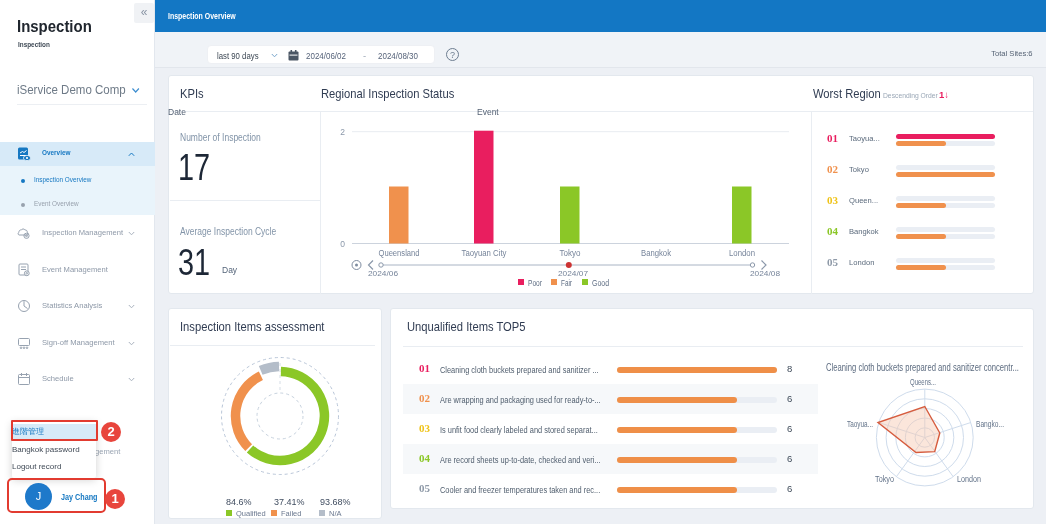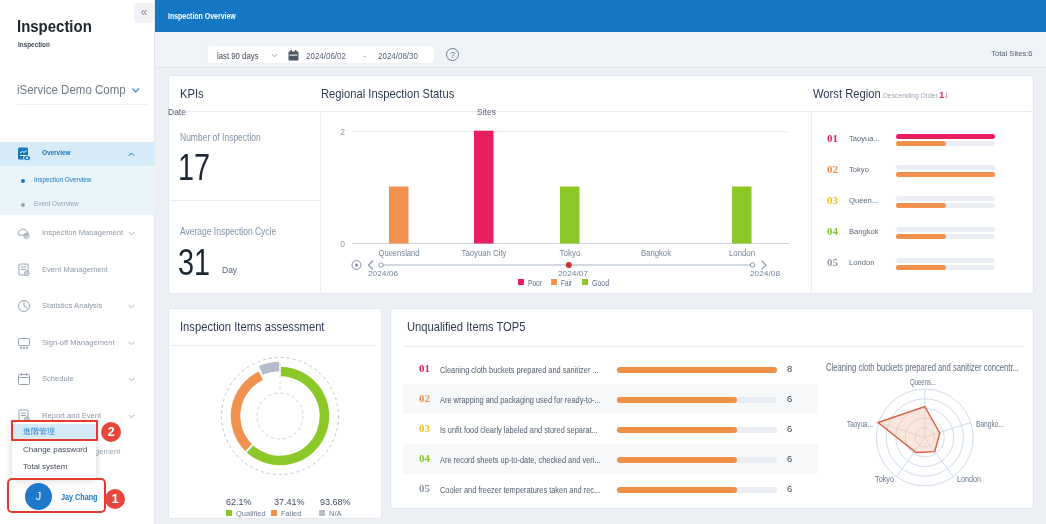--- a/index.html
+++ b/index.html
@@ -18,21 +18,21 @@
 .mrow .mtxt { position:absolute; left:42px; top:50%; margin-top:-5px; font-size:8px; color:#8e99a8; white-space:nowrap; transform:scaleX(0.95); transform-origin:0 0; }
 .mrow .mchev { position:absolute; left:128px; top:50%; margin-top:-3px; width:7px; height:7px; }
 #row-ov { top:142px; height:24px; background:#d7eaf8; }
 #row-ov .mtxt { color:#1678c2; font-weight:bold; transform:scaleX(0.8); margin-top:-6px; }
 #submenu { left:0; top:166px; width:155px; height:49px; background:#e9f4fb; }
 .subitem { position:absolute; left:0; width:155px; font-size:7.5px; white-space:nowrap; }
 .subitem .dot { position:absolute; left:21px; top:1px; width:4px; height:4px; border-radius:50%; }
 .subitem .stxt { position:absolute; left:34px; top:-3px; transform:scaleX(0.85); transform-origin:0 0; white-space:nowrap; }
 
 #popup { left:12px; top:421px; width:84px; height:57px; background:#fff; box-shadow:0 2px 8px rgba(0,0,0,0.18); border-radius:2px; z-index:20; }
-#popup .pitem { position:absolute; left:0; width:84px; height:16px; font-size:8px; color:#404a56; line-height:16px; padding-left:11px; white-space:nowrap; }
+#popup .pitem { position:absolute; left:0; width:84px; height:16px; font-size:8px; color:#404a56; line-height:16px; white-space:nowrap; }
 #pitem1 { top:3px; background:#d7eaf8; color:#1678c2 !important; }
 #pitem2 { top:21px; }
 #pitem3 { top:38px; }
 .redbox { border:2px solid #e23b30; z-index:30; }
 #redbox2 { left:11px; top:420px; width:87px; height:21px; border-radius:1px; }
 #redbox1 { left:7px; top:478px; width:99px; height:35px; border-radius:5px; }
 .badge { background:#e8453c; border-radius:50%; color:#fff; font-weight:bold; font-size:13px; text-align:center; z-index:31; }
 #badge2 { left:101px; top:422px; width:20px; height:20px; line-height:20px; }
 #badge1 { left:105px; top:489px; width:20px; height:20px; line-height:20px; }
 #chip { left:12px; top:482px; width:92px; height:28px; z-index:21; }
@@ -104,21 +104,21 @@
         <rect x="0.5" y="1.5" width="10" height="9" rx="1" fill="#4a5664"></rect>
         <rect x="2.5" y="0" width="1.6" height="3" fill="#4a5664"></rect>
         <rect x="6.9" y="0" width="1.6" height="3" fill="#4a5664"></rect>
         <rect x="1.5" y="4.6" width="8" height="1" fill="#fff"></rect>
       </svg>
     <span class="d1">2024/06/02</span>
       <span class="dash">-</span>
       <span class="d2">2024/08/30</span>
   </div>
   <div id="help">?</div>
-  <div class="flabel" style="left:322px;">Sites</div>
+  <div class="flabel" style="left:322px;">Event</div>
   <div id="totalsites">Total Sites:6</div>
 </div>
 
 <div class="abs card" id="card1">
   <div class="ctitle" style="left:11px; top:10px;">KPIs</div>
   <div class="ctitle" style="left:152px; top:10px;">Regional Inspection Status</div>
   <div class="ctitle" style="left:644px; top:10px;">Worst Region</div>
   <div class="abs" style="left:714px; top:15px; font-size:7.5px; color:#9aa7b6; transform:scaleX(0.9); transform-origin:0 0; white-space:nowrap;">Descending Order</div>
   <div class="abs" style="left:770px; top:13px; font-size:9.5px; font-weight:bold; color:#e91e5f; white-space:nowrap;">1↓</div>
   <div class="hdiv" style="left:0; top:35px; width:864px;"></div>
@@ -225,21 +225,21 @@
   <svg class="abs" style="left:0; top:0;" width="214" height="211" viewBox="0 0 214 211">
     <g transform="translate(-168,-308)">
       <circle cx="279" cy="415" r="58.5" fill="none" stroke="#b9c6d8" stroke-width="1" stroke-dasharray="3 3"></circle>
       <circle cx="279" cy="415" r="23" fill="none" stroke="#c7d2de" stroke-width="1" stroke-dasharray="3 3"></circle>
       <line x1="279" y1="362" x2="279" y2="392" stroke="#d5dde6" stroke-width="1" stroke-dasharray="3 3"></line>
       <path d="M 279.9 370.5 A 44.5 44.5 0 1 1 249.0 447.9" fill="none" stroke="#8bc727" stroke-width="9.5"></path>
       <path d="M 247.7 446.6 A 44.5 44.5 0 0 1 259.9 374.8" fill="none" stroke="#f0914d" stroke-width="9.5"></path>
       <path d="M 259.7 369.4 A 49.5 49.5 0 0 1 278.0 365.5" fill="none" stroke="#b4bdc9" stroke-width="9.5"></path>
     </g>
   </svg>
-  <div class="dpct" style="left:57px; top:188px;">62.1%</div>
+  <div class="dpct" style="left:57px; top:188px;">84.6%</div>
   <div class="dpct" style="left:105px; top:188px;">37.41%</div>
   <div class="dpct" style="left:151px; top:188px;">93.68%</div>
   <div class="dleg" style="left:57px; top:200px;"><span class="lgsq" style="background:#8bc727;"></span>Qualified</div>
   <div class="dleg" style="left:102px; top:200px;"><span class="lgsq" style="background:#f0914d;"></span>Failed</div>
   <div class="dleg" style="left:150px; top:200px;"><span class="lgsq" style="background:#b4bdc9;"></span>N/A</div>
 </div>
 
 <div class="abs card" id="cardB">
   <div class="ctitle" style="left:16px; top:10px;">Unqualified Items TOP5</div>
   <div class="hdiv" style="left:12px; top:37px; width:620px;"></div>
@@ -402,43 +402,28 @@
         <circle cx="7" cy="11.8" r="0.8"></circle>
         <circle cx="10" cy="11.8" r="0.8"></circle>
       </svg>
     <div class="mtxt">Sign-off Management</div>
     <div class="mchev">
         <svg width="7" height="7" viewBox="0 0 7 7">
           <path d="M 0.8 2 L 3.5 4.8 L 6.2 2" stroke="#aab3bf" stroke-width="1" fill="none"></path>
         </svg>
       </div>
   </div>
-  <div class="abs mrow" style="top:398px;">
-    <svg class="mico" viewBox="0 0 14 14" stroke="#97a2b0" fill="none" stroke-width="1">
-        <rect x="2" y="1" width="9" height="11" rx="1"></rect>
-        <line x1="4" y1="4" x2="9" y2="4"></line>
-        <line x1="4" y1="6.5" x2="9" y2="6.5"></line>
-        <circle cx="9.8" cy="10.3" r="2.4" fill="#fff"></circle>
-        <circle cx="9.8" cy="10.3" r="0.8"></circle>
-      </svg>
-    <div class="mtxt">Report and Event</div>
-    <div class="mchev">
-        <svg width="7" height="7" viewBox="0 0 7 7">
-          <path d="M 0.8 2 L 3.5 4.8 L 6.2 2" stroke="#aab3bf" stroke-width="1" fill="none"></path>
-        </svg>
-      </div>
-  </div>
   <div class="abs mrow" style="top:434px;">
     <div class="mtxt" style="left:95px; color:#9aa5b3;">gement</div>
   </div>
 
   <div class="abs" id="popup">
     <div class="pitem" id="pitem1">進階管理</div>
-    <div class="pitem" id="pitem2">Change password</div>
-    <div class="pitem" id="pitem3">Total system</div>
+    <div class="pitem" id="pitem2">Bangkok password</div>
+    <div class="pitem" id="pitem3">Logout record</div>
   </div>
   <div class="abs redbox" id="redbox2"></div>
   <div class="abs badge" id="badge2">2</div>
 
   <div class="abs" id="chip">
     <div id="avatar">J</div>
     <div id="chipname">Jay Chang</div>
   </div>
   <div class="abs redbox" id="redbox1"></div>
   <div class="abs badge" id="badge1">1</div>

